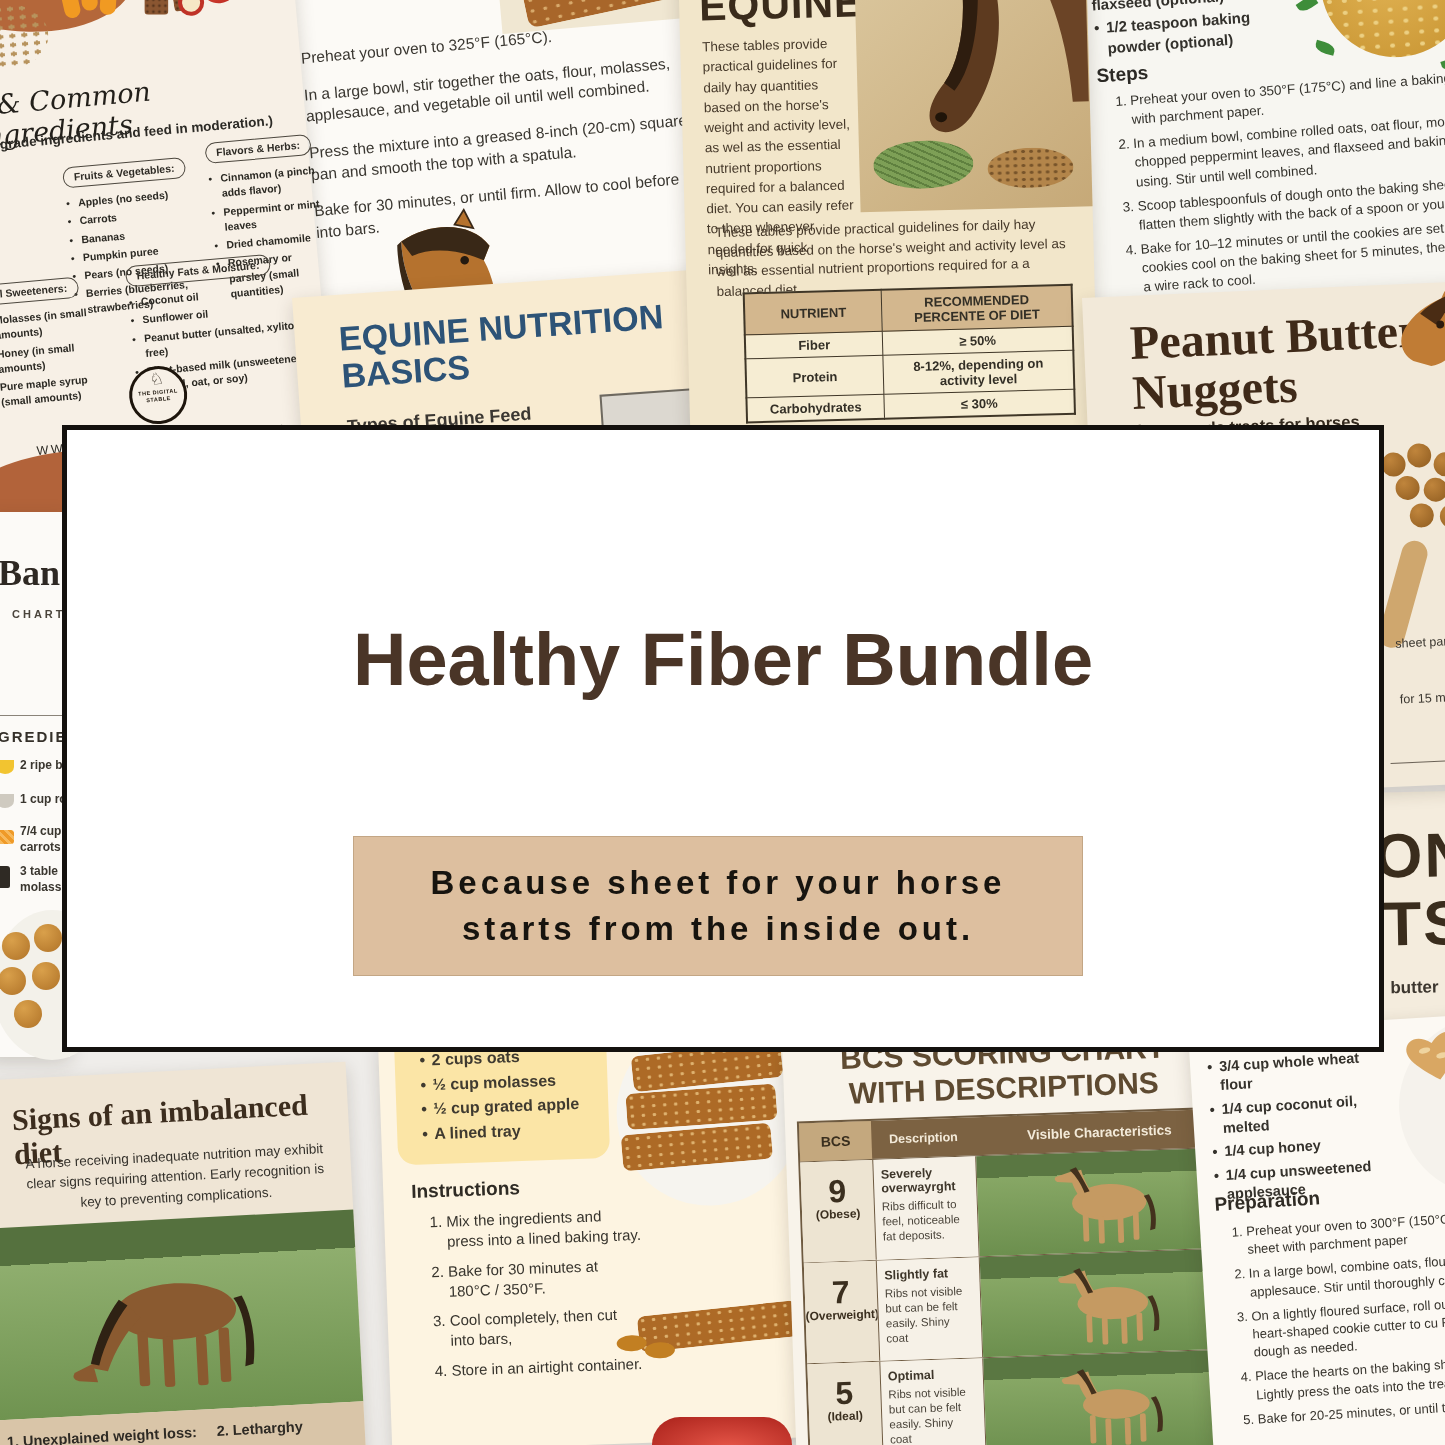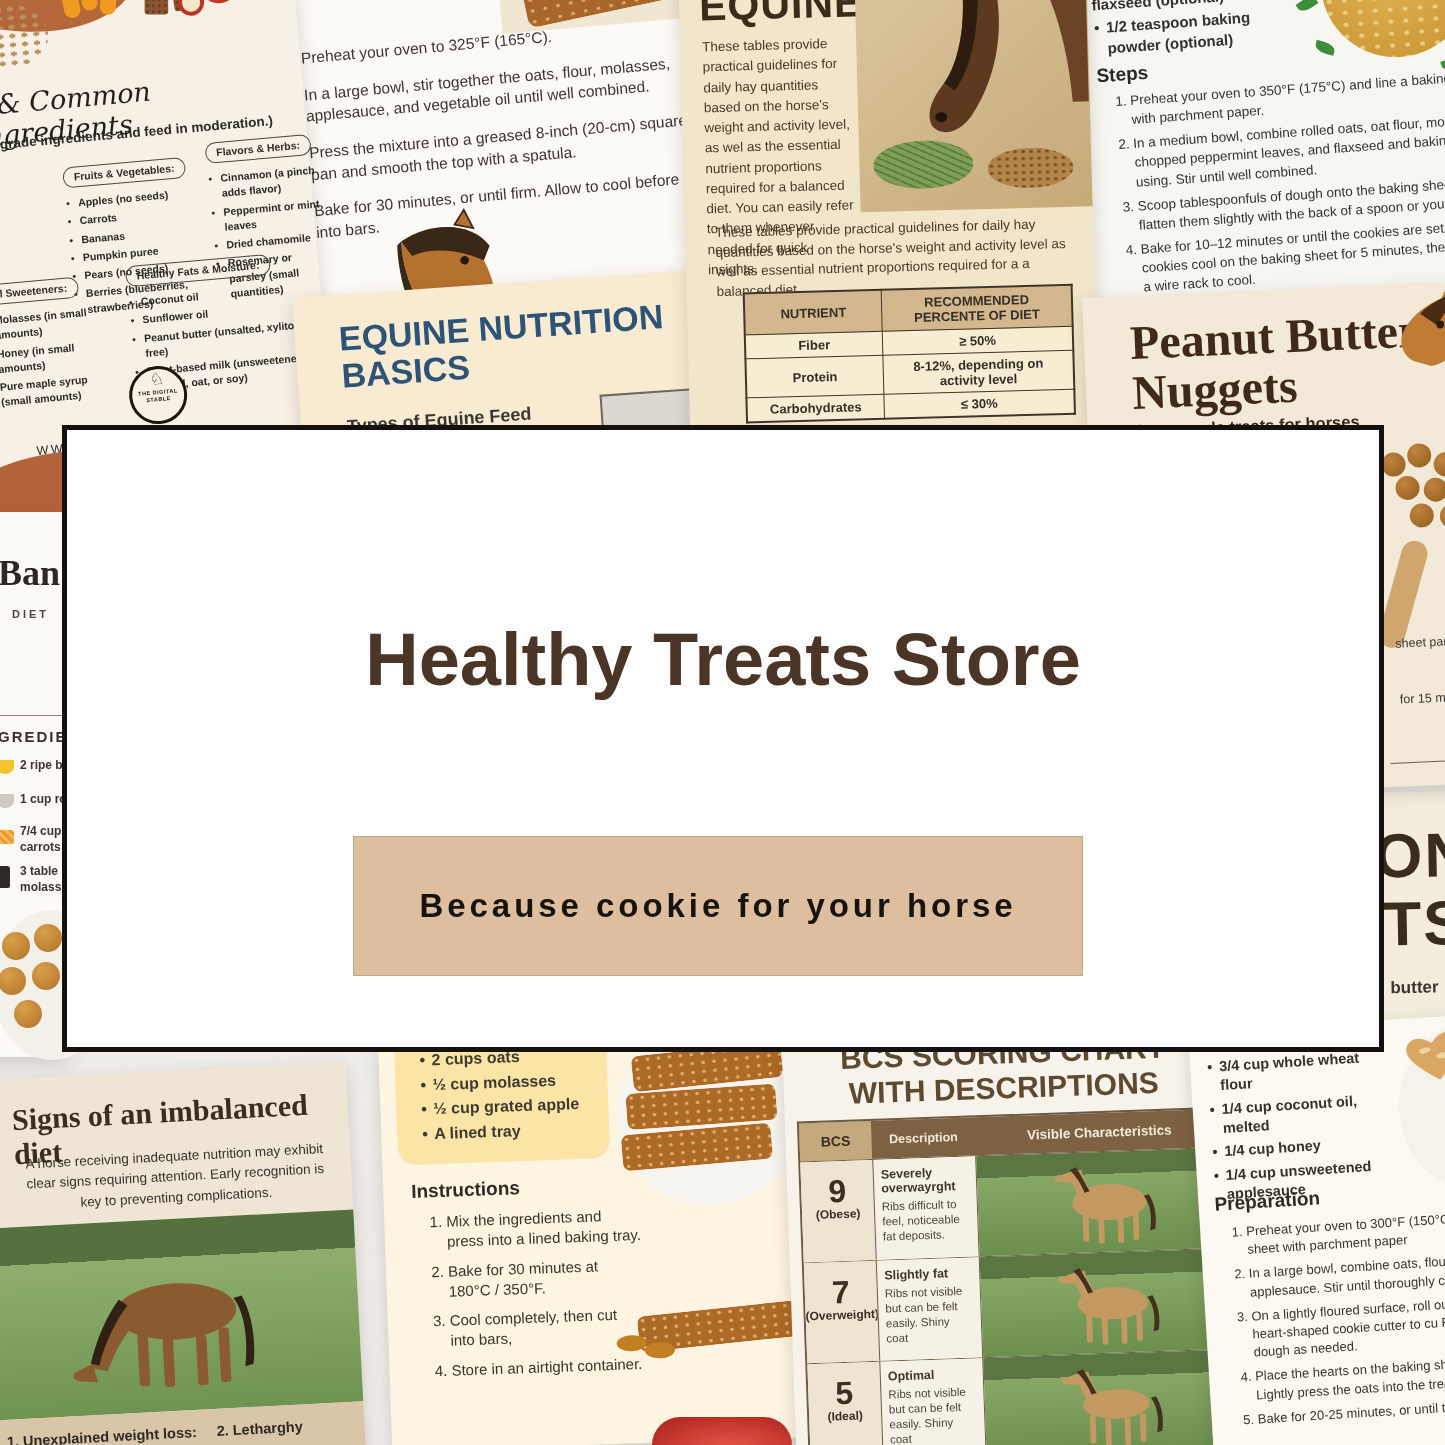--- a/index.html
+++ b/index.html
@@ -379,21 +379,21 @@
   </div>
 
   <div class="card" id="card-treatsword">
     <div class="l1">ONI</div>
     <div class="l2">TS</div>
     <div class="tr">butter</div>
   </div>
 
   <div class="card" id="card-banana">
     <div class="t serif">Ban</div>
-    <div class="s">DIET</div>
+    <div class="s">CHART</div>
     <div class="dv"></div>
     <div class="sec">GREDIE</div>
 
     <div class="ban-ic" style="left:8px;top:248px;background:#f2c430;border-radius:0 0 60% 60%;"></div>
     <div class="ban-item" style="left:32px;top:246px;">2 ripe ba</div>
 
     <div class="ban-ic" style="left:8px;top:282px;background:#cfcac0;border-radius:0 0 50% 50%;"></div>
     <div class="ban-item" style="left:32px;top:280px;">1 cup rol</div>
 
     <div class="ban-ic" style="left:8px;top:318px;background:repeating-linear-gradient(45deg,#ef9a28 0 3px,#f7b95c 3px 6px);border-radius:3px;"></div>
@@ -578,20 +578,21 @@
         <li>On a lightly floured surface, roll out the doub thick. Use a heart-shaped cookie cutter to cu Re-roll the scraps of dough as needed.</li>
         <li>Place the hearts on the baking sheet and sp on top. Lightly press the oats into the treats</li>
         <li>Bake for 20-25 minutes, or until the treats</li>
       </ol>
   </div>
 
   <div id="apple-photo"></div>
 
   <div id="banner">
     <div class="bigtitle">
-      <div>Healthy Treats Store</div>
+      <div>Healthy Fiber Bundle</div>
     </div>
     <div class="tagbox">
-      <div>Because cookie for your horse</div>
+      <div>Because sheet for your horse</div>
+      <div>starts from the inside out.</div>
     </div>
   </div>
 
 </div>
 
 </body></html>

